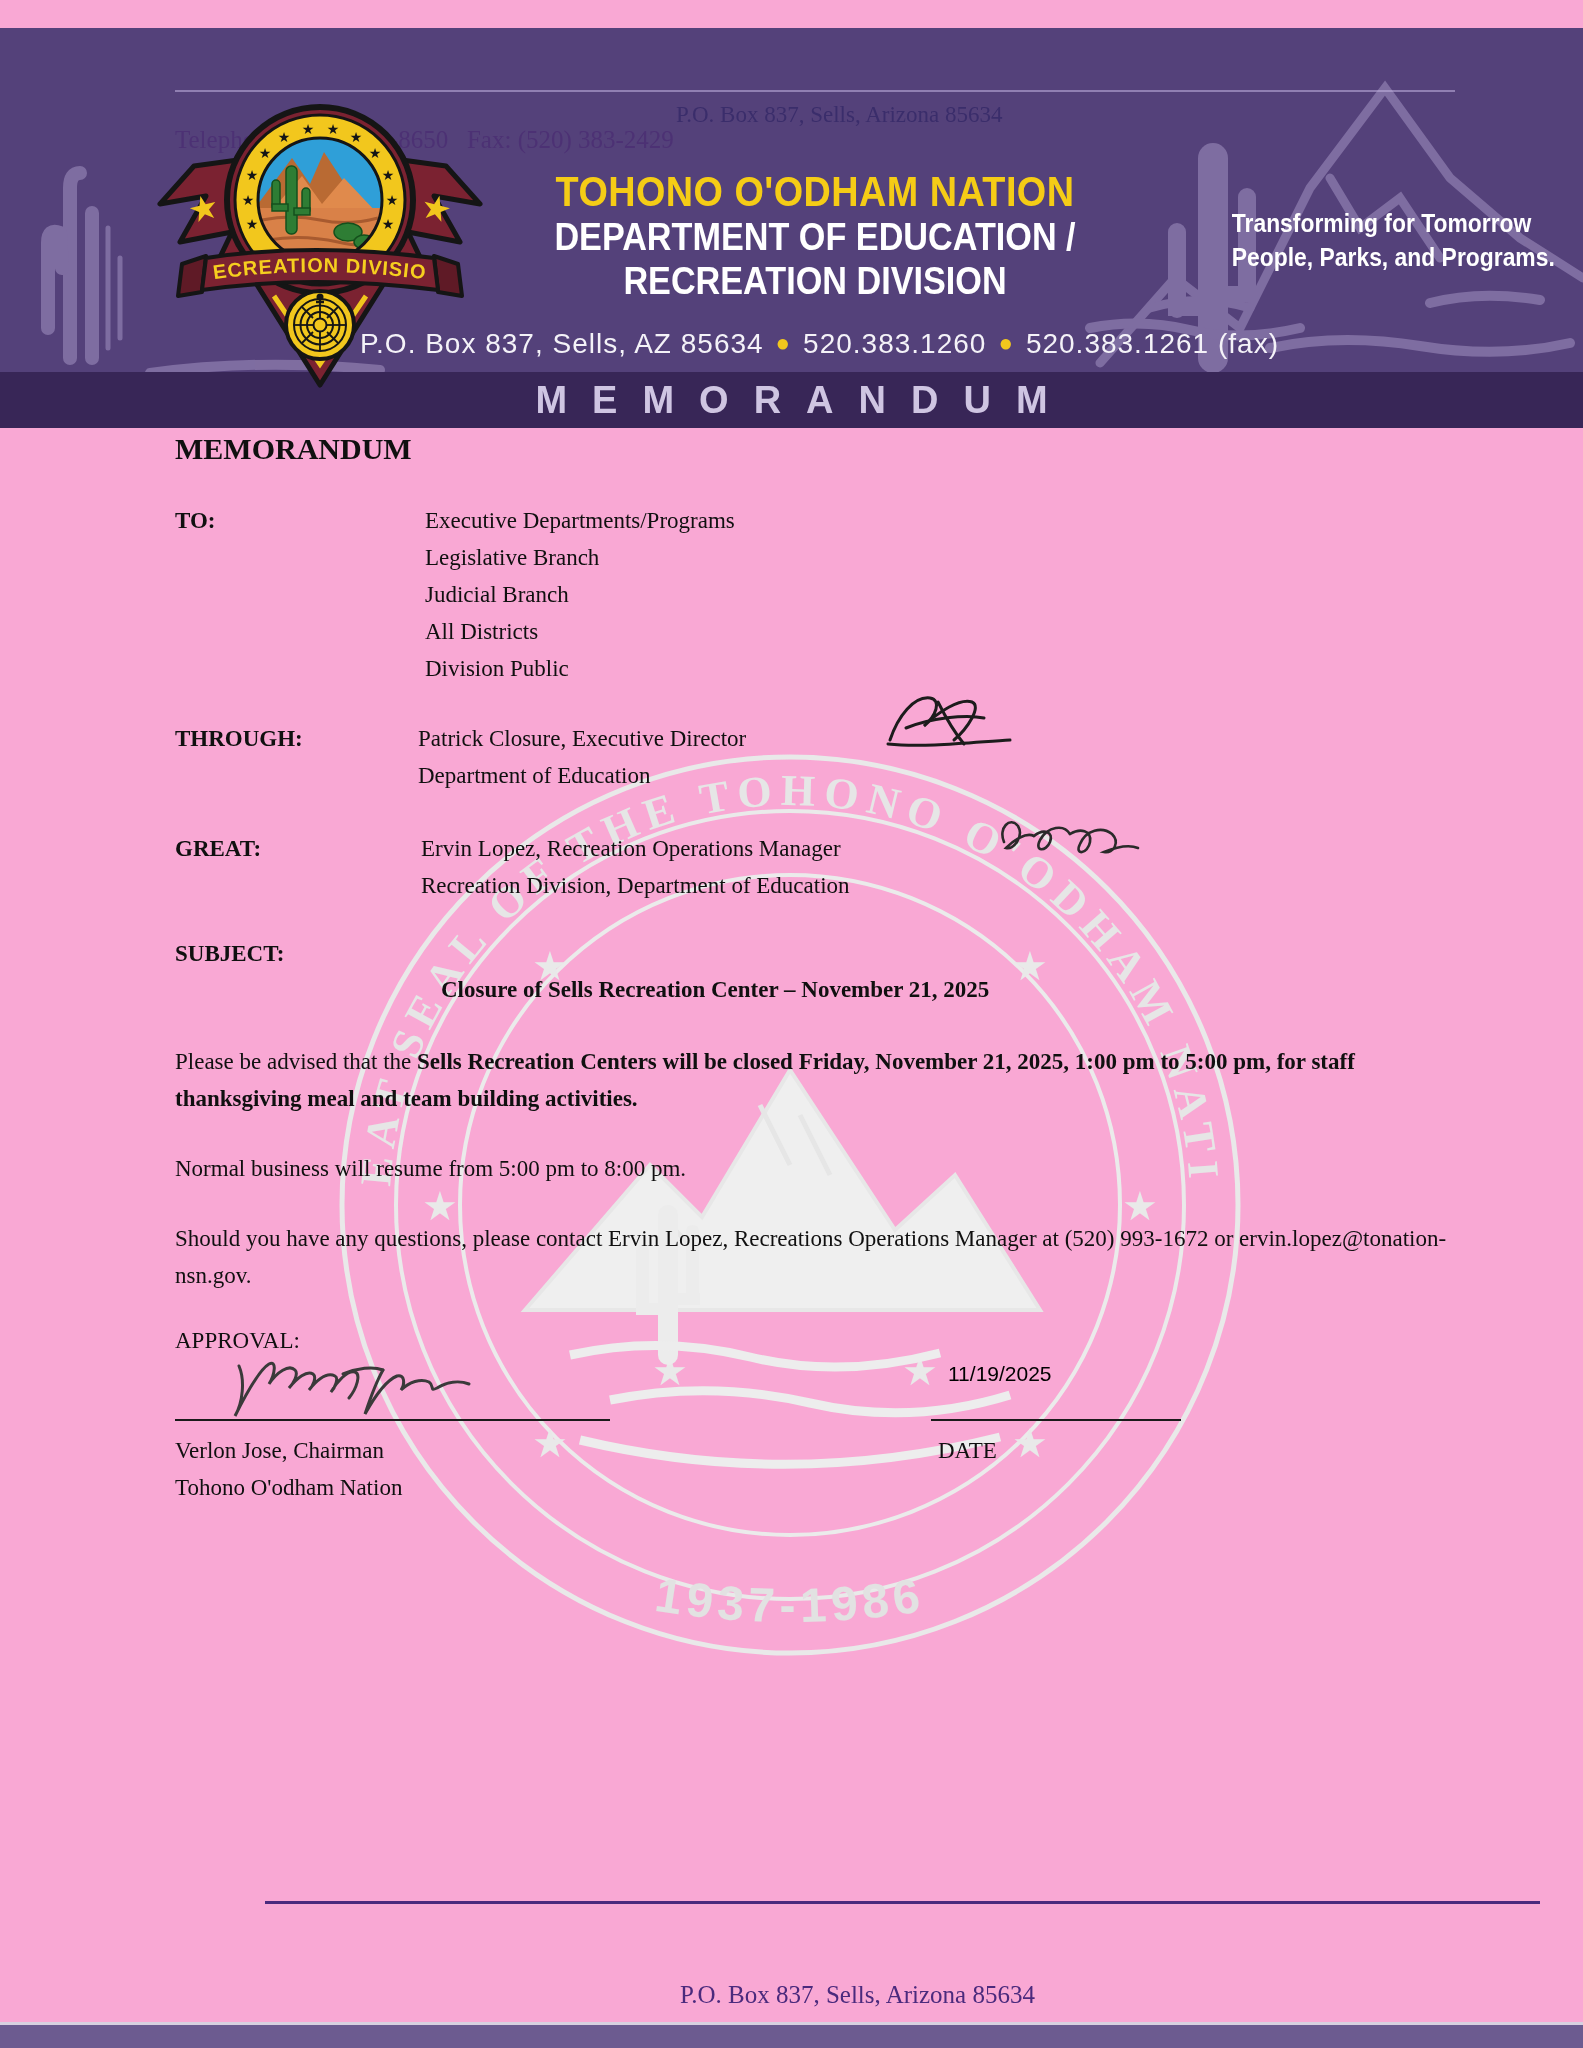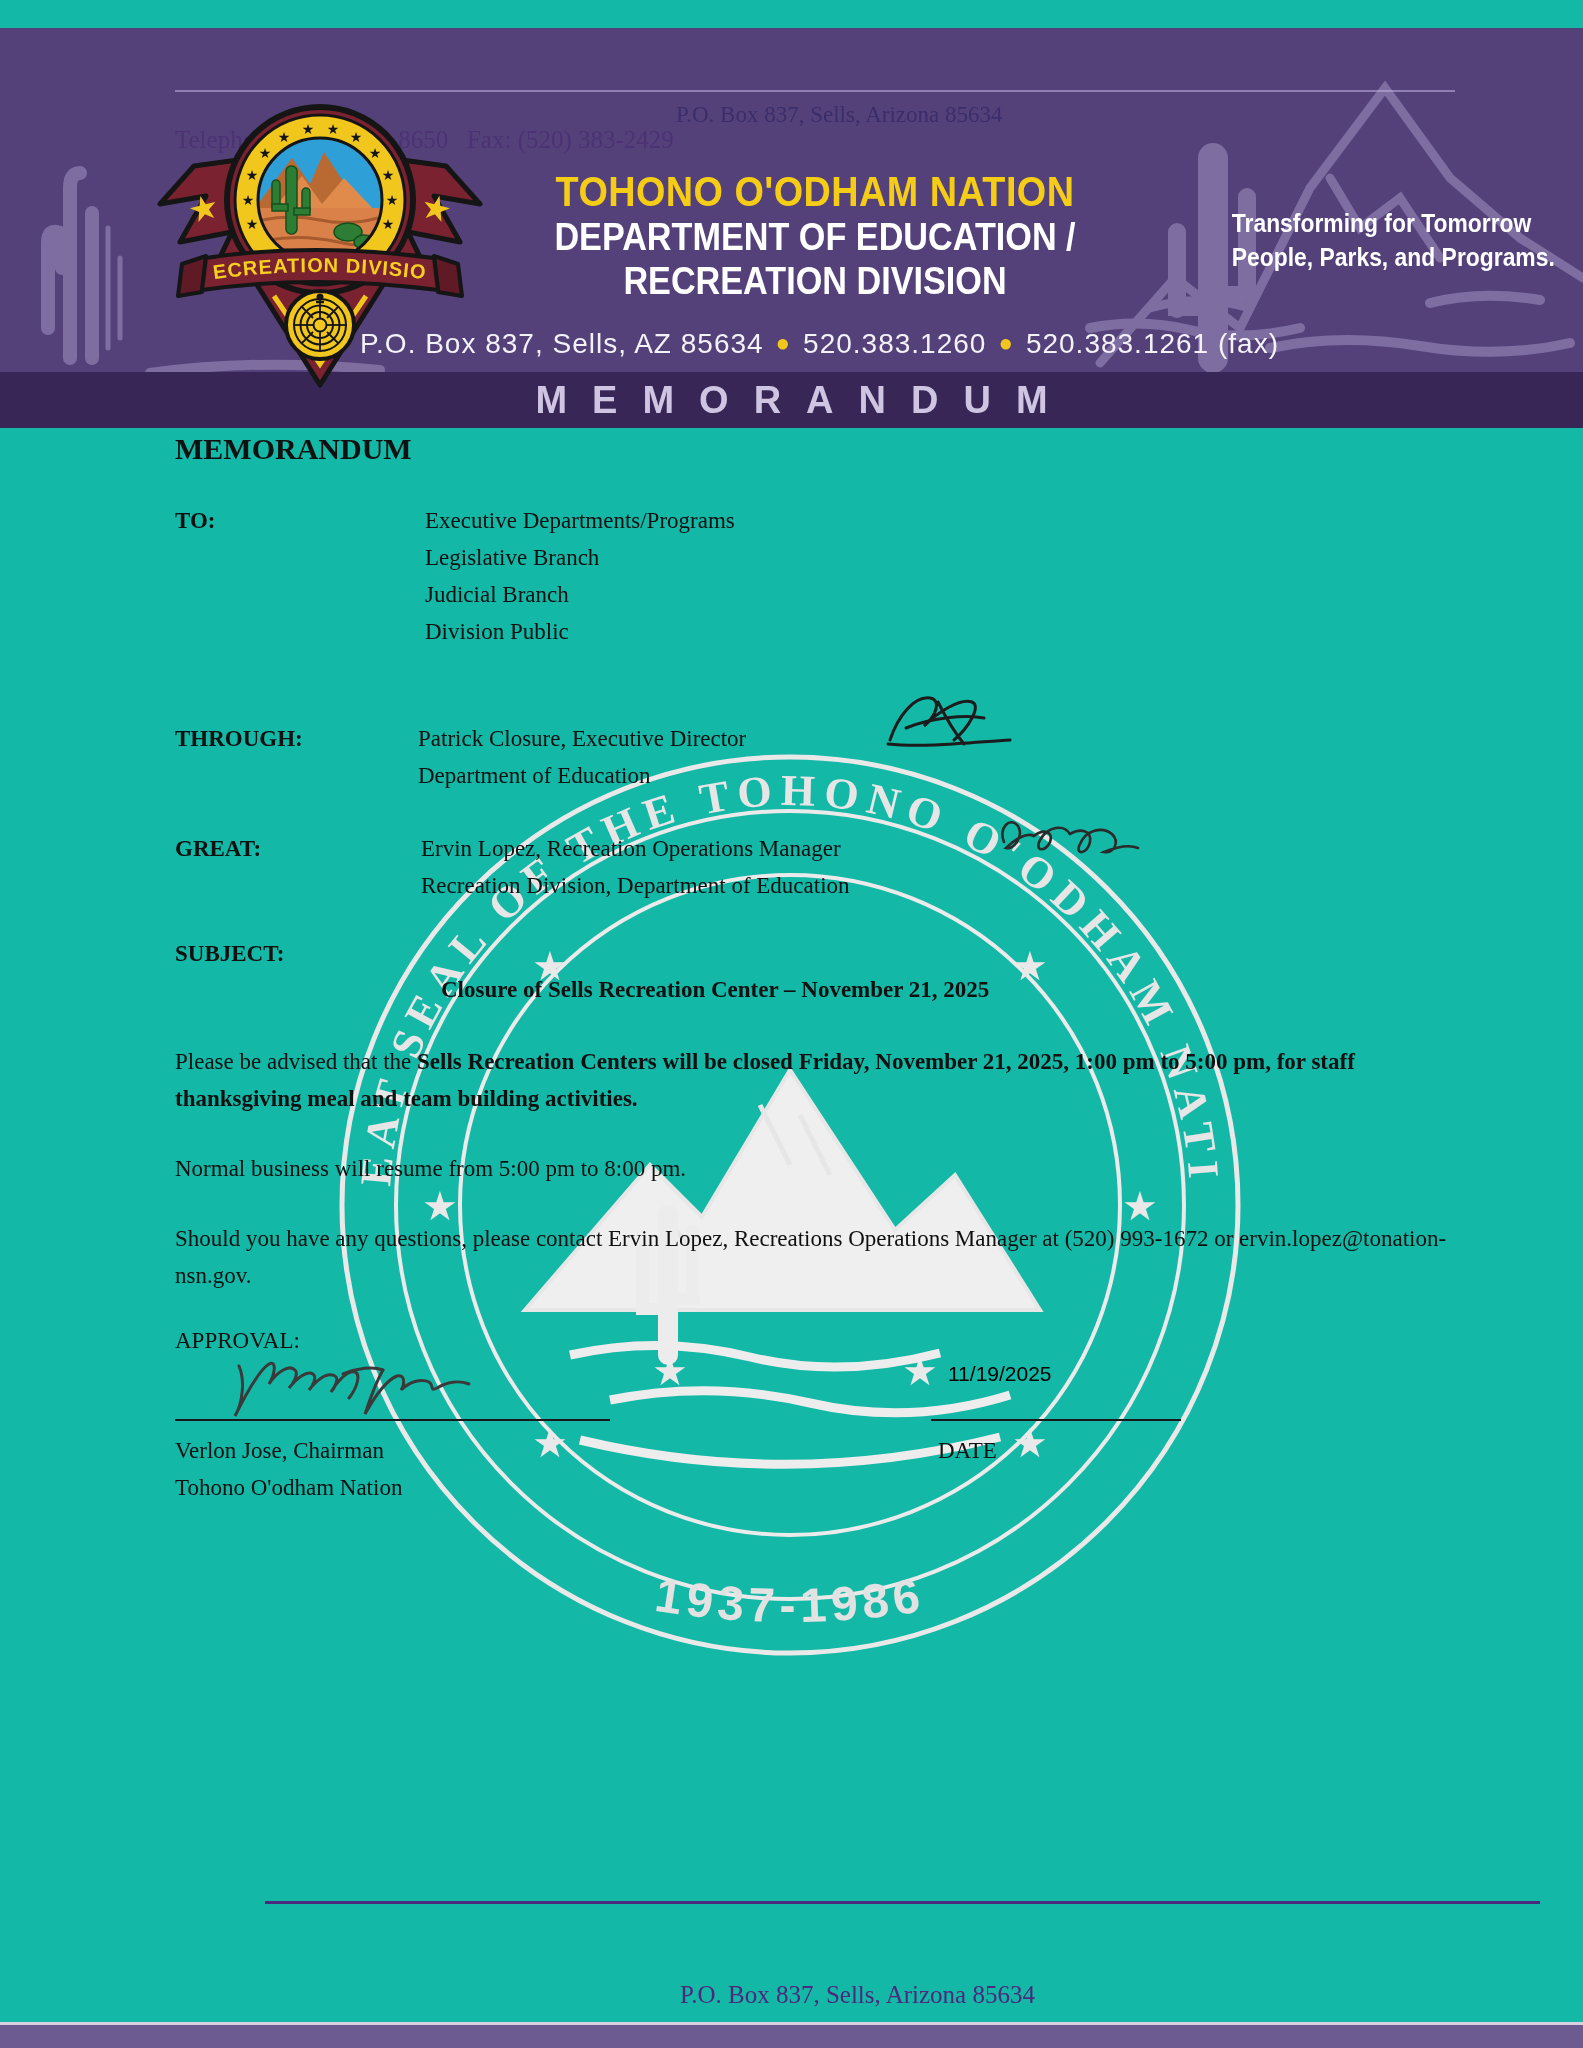--- a/index.html
+++ b/index.html
@@ -11,21 +11,21 @@
     --maroon:#7b2231;
     --maroon_dark:#5f1a26;
     --footer_purple:#4b2a7d;
     --bottom_band:#6c5b90;
     --illus_purple:#8d7cae;
     --ink:#101010;
   }
   html,body{margin:0;padding:0;background:#9a9a9a;}
   .page{
     position:relative; width:1583px; height:2048px; margin:0 auto;
-    background:#14b8a6; overflow:hidden;
+    background:#f9a8d4; overflow:hidden;
     font-family:"Liberation Serif", serif; color:var(--ink);
   }
   
   .purple-header{
     position:absolute; left:0; top:28px; width:1583px; height:344px;
     background:var(--header_purple); z-index:2; overflow:hidden;
   }
   .header-illus{position:absolute; inset:0; z-index:0;}
   .hairline{position:absolute; left:175px; top:62px; width:1280px; height:2px;
     background:rgba(193,178,224,.55); z-index:1;}
@@ -282,20 +282,21 @@
     </g>
   </svg>
 
   <div class="doc memo-title" style="left:175px; top:430px;">MEMORANDUM</div>
 
   <div class="doc lbl" style="left:175px; top:502px;">TO:</div>
   <div class="doc" style="left:425px; top:502px;">
     <div>Executive Departments/Programs</div>
     <div>Legislative Branch</div>
     <div>Judicial Branch</div>
+    <div>All Districts</div>
     <div>Division Public</div>
   </div>
 
   <div class="doc lbl" style="left:175px; top:720px;">THROUGH:</div>
   <div class="doc" style="left:418px; top:720px;">
     <div>Patrick Closure, Executive Director</div>
     <div>Department of Education</div>
   </div>
   <svg class="sig-svg" style="left:880px; top:688px;" width="135" height="66" viewBox="0 0 135 66">
     <g fill="none" stroke="#1c1c1c" stroke-width="3" stroke-linecap="round">

